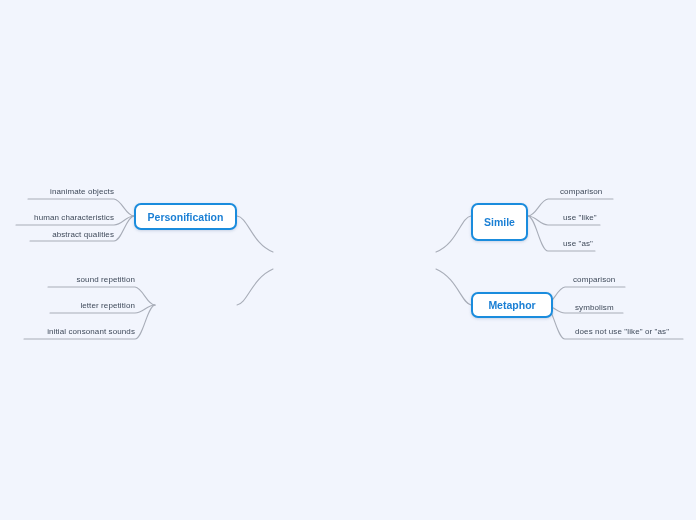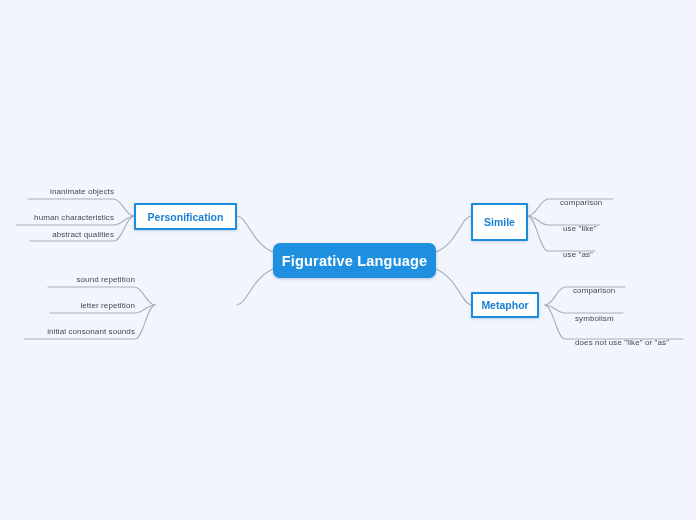--- a/index.html
+++ b/index.html
@@ -41,40 +41,39 @@
     letter-spacing: 0.2px;
     display: flex;
     align-items: center;
     justify-content: center;
     box-shadow: 0 1px 3px rgba(40, 80, 130, 0.30);
   }
   
   .branch {
     background: #ffffff;
     border: 2px solid #1a8cdd;
-    border-radius: 1px;
+    border-radius: 7px;
     color: #1a7fd4;
     font-size: 10.5px;
     font-weight: bold;
     display: flex;
     align-items: center;
     justify-content: center;
     box-shadow: 0 1px 3px rgba(60, 90, 140, 0.22);
   }
   
   .leaf {
     color: #3f4a5a;
     font-size: 8px;
     display: flex;
     align-items: center;
     letter-spacing: 0.1px;
   }
   .leaf.right {
     justify-content: flex-start;
-    margin-top: 11px;
   }
   .leaf.left {
     justify-content: flex-end;
   }
 </style>
 </head>
 <body>
 
 <div id="map">
 
@@ -100,23 +99,20 @@
       <path d="M528,216 C536,216 540,200 548,199 L613,199"></path>
       <path d="M528,216 C536,216 540,225 548,225 L600,225"></path>
       <path d="M528,216 C536,217 540,251 548,251 L595,251"></path>
 
       <path d="M545,305 C553,305 557,288 565,287 L625,287"></path>
       <path d="M545,305 C553,305 557,313 565,313 L623,313"></path>
       <path d="M545,305 C553,306 557,339 565,339 L683,339"></path>
     </g>
   </svg>
 
-  <div class="node root" style="left:273px; top:243px; width:163px; height:35px;">
-    <span>Figurative Language</span>
-  </div>
 
   <div class="node branch" style="left:134px; top:203px; width:103px; height:27px;">
     <span>Personification</span>
   </div>
   <div class="node leaf left" style="left:14px; top:185px; width:100px; height:13px;text-align:center;">
     <span>inanimate objects</span>
   </div>
   <div class="node leaf left" style="left:4px; top:211px; width:110px; height:13px;">
     <span>human characteristics</span>
   </div>
@@ -140,21 +136,21 @@
   <div class="node leaf left" style="left:35px; top:273px; width:100px; height:13px;">
     <span>sound repetition</span>
   </div>
   <div class="node leaf left" style="left:37px; top:299px; width:98px; height:13px;">
     <span>letter repetition</span>
   </div>
   <div class="node leaf left" style="left:11px; top:325px; width:124px; height:13px;">
     <span>initial consonant sounds</span>
   </div>
 
-  <div class="node branch" style="left:471px; top:292px; width:68px; height:26px;">
+  <div class="node branch" style="left:471px; top:292px; width:82px; height:26px;">
     <span>Metaphor</span>
   </div>
   <div class="node leaf right" style="left:573px; top:273px; width:100px; height:13px;">
     <span>comparison</span>
   </div>
   <div class="node leaf right" style="left:575px; top:299px; width:96px; height:13px;align-items:flex-end;">
     <span>symbolism</span>
   </div>
   <div class="node leaf right" style="left:575px; top:325px; width:120px; height:13px;">
     <span>does not use "like" or "as"</span>

